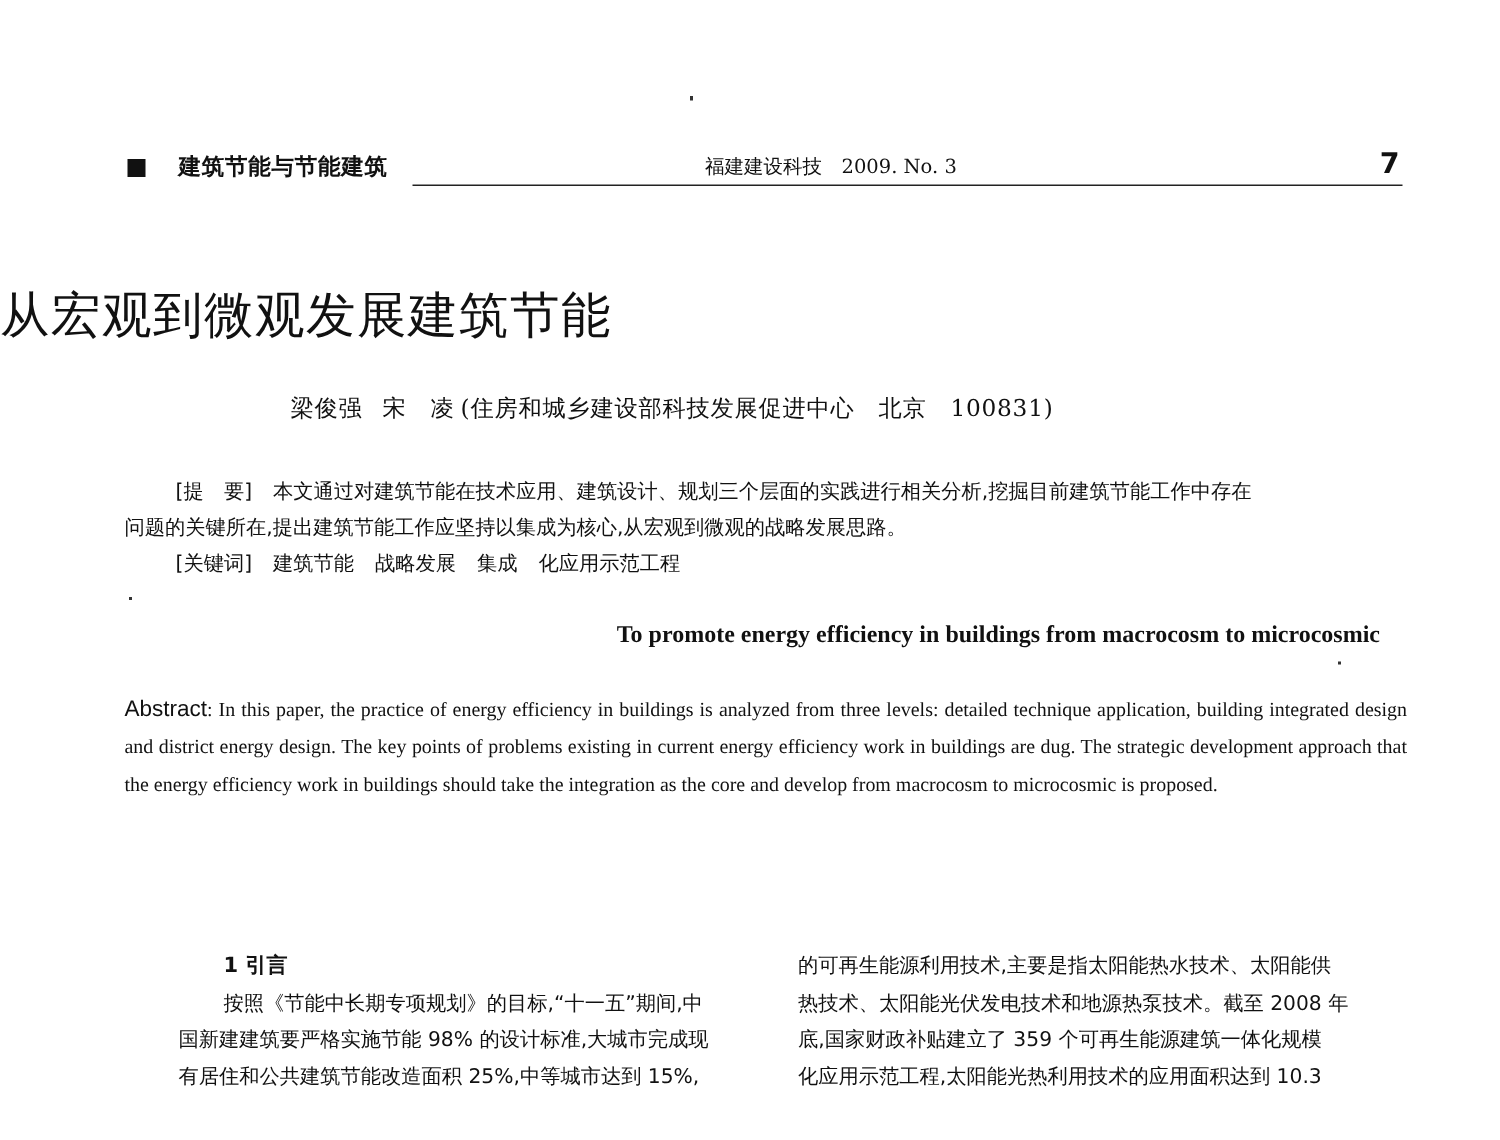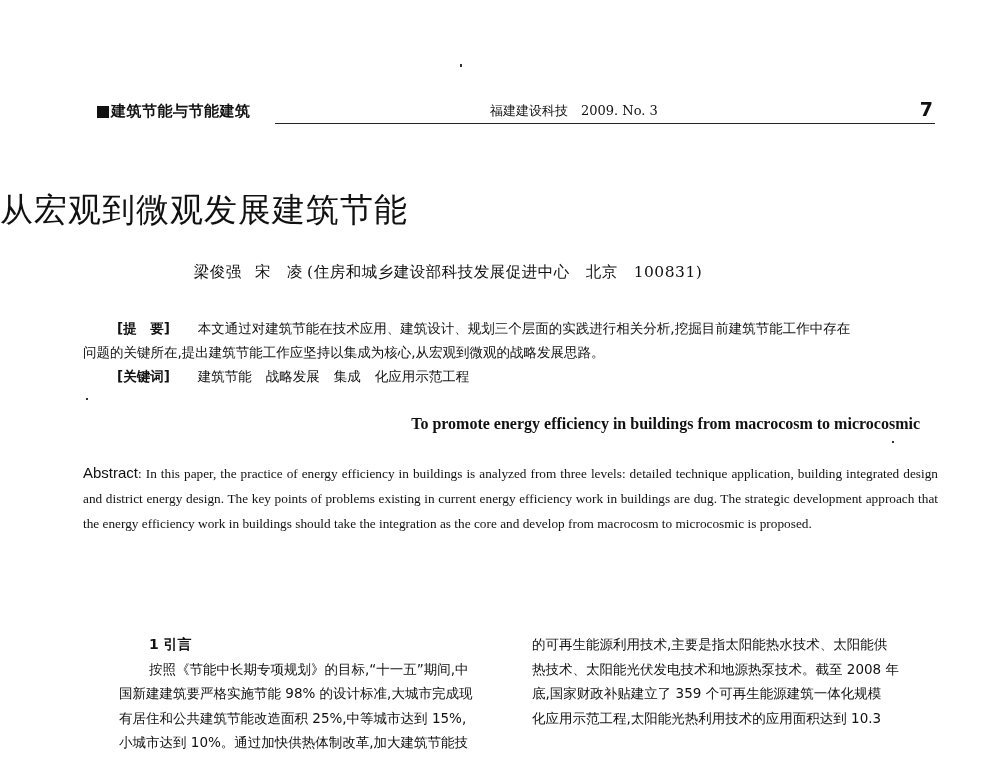--- a/index.html
+++ b/index.html
@@ -24,39 +24,40 @@
     
     .running-header {
       position: absolute;
       left: 85px;
       top: 100px;
       width: 850px;
       height: 26px;
     }
     .header-section {
       position: absolute;
-      left: 12px;
+      left: 0;
       top: 2px;
       font-family: "DejaVu Sans", "Liberation Sans", sans-serif;
       font-weight: bold;
       font-size: 15px;
       letter-spacing: 0.5px;
       display: flex;
       align-items: center;
+      gap: 20px;
     }
     .header-square {
       display: inline-block;
       width: 12px;
       height: 12px;
       background: #111;
       margin-right: 2px;
     }
     .header-journal {
       position: absolute;
-      left: 405px;
+      left: 385px;
       top: 2px;
       font-size: 13px;
       font-family: "DejaVu Serif", "Liberation Serif", serif;
     }
     .header-page {
       position: absolute;
       right: 2px;
       top: -2px;
       font-family: "DejaVu Sans", "Liberation Sans", sans-serif;
       font-weight: bold;
@@ -97,22 +98,22 @@
       left: 83px;
       width: 860px;
       top: 316px;
       font-size: 13.5px;
       line-height: 24px;
       font-family: "DejaVu Sans", "Liberation Sans", sans-serif;
     }
     .abstract-zh .line { white-space: nowrap; }
     .abstract-zh .indent { padding-left: 34px; }
     .tag {
-      font-weight: bold;
-      margin-right: 28px;
+      font-weight: normal;
+      margin-right: 14px;
     }
     .keyword { margin-right: 14px; }
     
     .title-en {
       position: absolute;
       left: 0;
       width: 920px;
       top: 415px;
       text-align: right;
       font-size: 16px;
@@ -192,21 +193,20 @@
 
 <div class="abstract-en">
   <p class="p"><span class="label">Abstract</span><span>: In this paper, the practice of energy efficiency in buildings is analyzed from three levels: detailed technique application, building integrated design and district energy design. The key points of problems existing in current energy efficiency work in buildings are dug. The strategic development approach that the energy efficiency work in buildings should take the integration as the core and develop from macrocosm to microcosmic is proposed.</span></p>
 </div>
 
 <div class="col col-left">
   <div class="section-heading">1 引言</div>
   <div class="line indent">按照《节能中长期专项规划》的目标,“十一五”期间,中</div>
   <div class="line">国新建建筑要严格实施节能 98% 的设计标准,大城市完成现</div>
   <div class="line">有居住和公共建筑节能改造面积 25%,中等城市达到 15%,</div>
-  <div class="line">小城市达到 10%。通过加快供热体制改革,加大建筑节能技</div>
 </div>
 
 <div class="col col-right">
   <div class="line">的可再生能源利用技术,主要是指太阳能热水技术、太阳能供</div>
   <div class="line">热技术、太阳能光伏发电技术和地源热泵技术。截至 2008 年</div>
   <div class="line">底,国家财政补贴建立了 359 个可再生能源建筑一体化规模</div>
   <div class="line">化应用示范工程,太阳能光热利用技术的应用面积达到 10.3</div>
 </div>
 
 </body></html>

